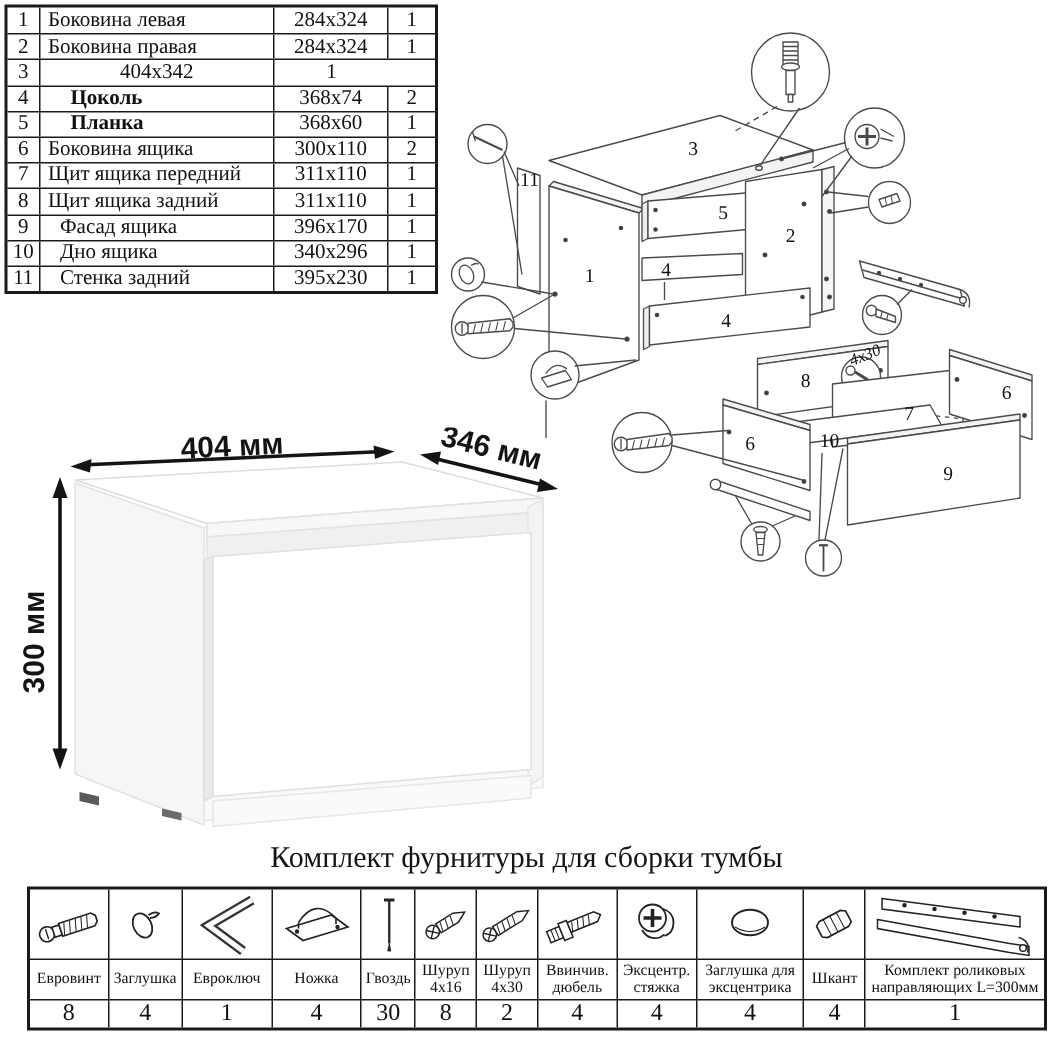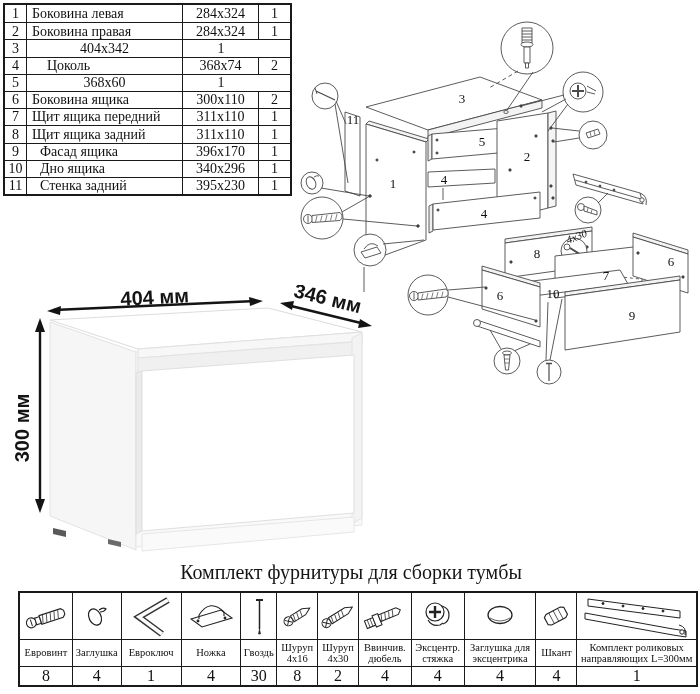--- a/index.html
+++ b/index.html
@@ -10,21 +10,21 @@
   
   .ptable { position:absolute; left:3px; top:3px; width:289px;
             border:2px solid #1a1a1a; }
   .prow { display:grid; grid-template-columns:22px 156px 76px 1fr; height:17.2px; }
   .prow + .prow { border-top:1.6px solid #1a1a1a; }
   .pc { border-right:1.6px solid #1a1a1a; font-size:14px; line-height:15.5px;
         display:flex; align-items:center; overflow:hidden; white-space:nowrap; }
   .pc:last-child { border-right:none; }
   .pc.num { justify-content:center; }
   .pc.name { padding-left:5px; }
-  .pc.name.ind1 { padding-left:20px; }
+  .pc.name.ind1 { padding-left:20px;font-weight:bold; }
   .pc.name.ind2 { padding-left:13px; }
   .pc.size { justify-content:center; }
   .pc.qty { justify-content:center; }
 
   
   .exploded { position:absolute; left:290px; top:0; width:410px; height:400px; }
   .assembled { position:absolute; left:8px; top:285px; width:370px; height:280px; }
   svg text { font-family:"Liberation Serif", serif; }
   .dimtxt { font-family:"Liberation Sans", sans-serif; font-weight:bold;
             font-size:20px; fill:#141414; }
@@ -69,20 +69,21 @@
       <div class="pc qty">1</div>
     </div>
     <div class="prow">
       <div class="pc num">4</div>
       <div class="pc name ind1">Цоколь</div>
       <div class="pc size">368x74</div>
       <div class="pc qty">2</div>
     </div>
     <div class="prow">
       <div class="pc num">5</div>
+      <div class="pc name ind1">Планка</div>
       <div class="pc size">368x60</div>
       <div class="pc qty">1</div>
     </div>
     <div class="prow">
       <div class="pc num">6</div>
       <div class="pc name">Боковина ящика</div>
       <div class="pc size">300x110</div>
       <div class="pc qty">2</div>
     </div>
     <div class="prow">

